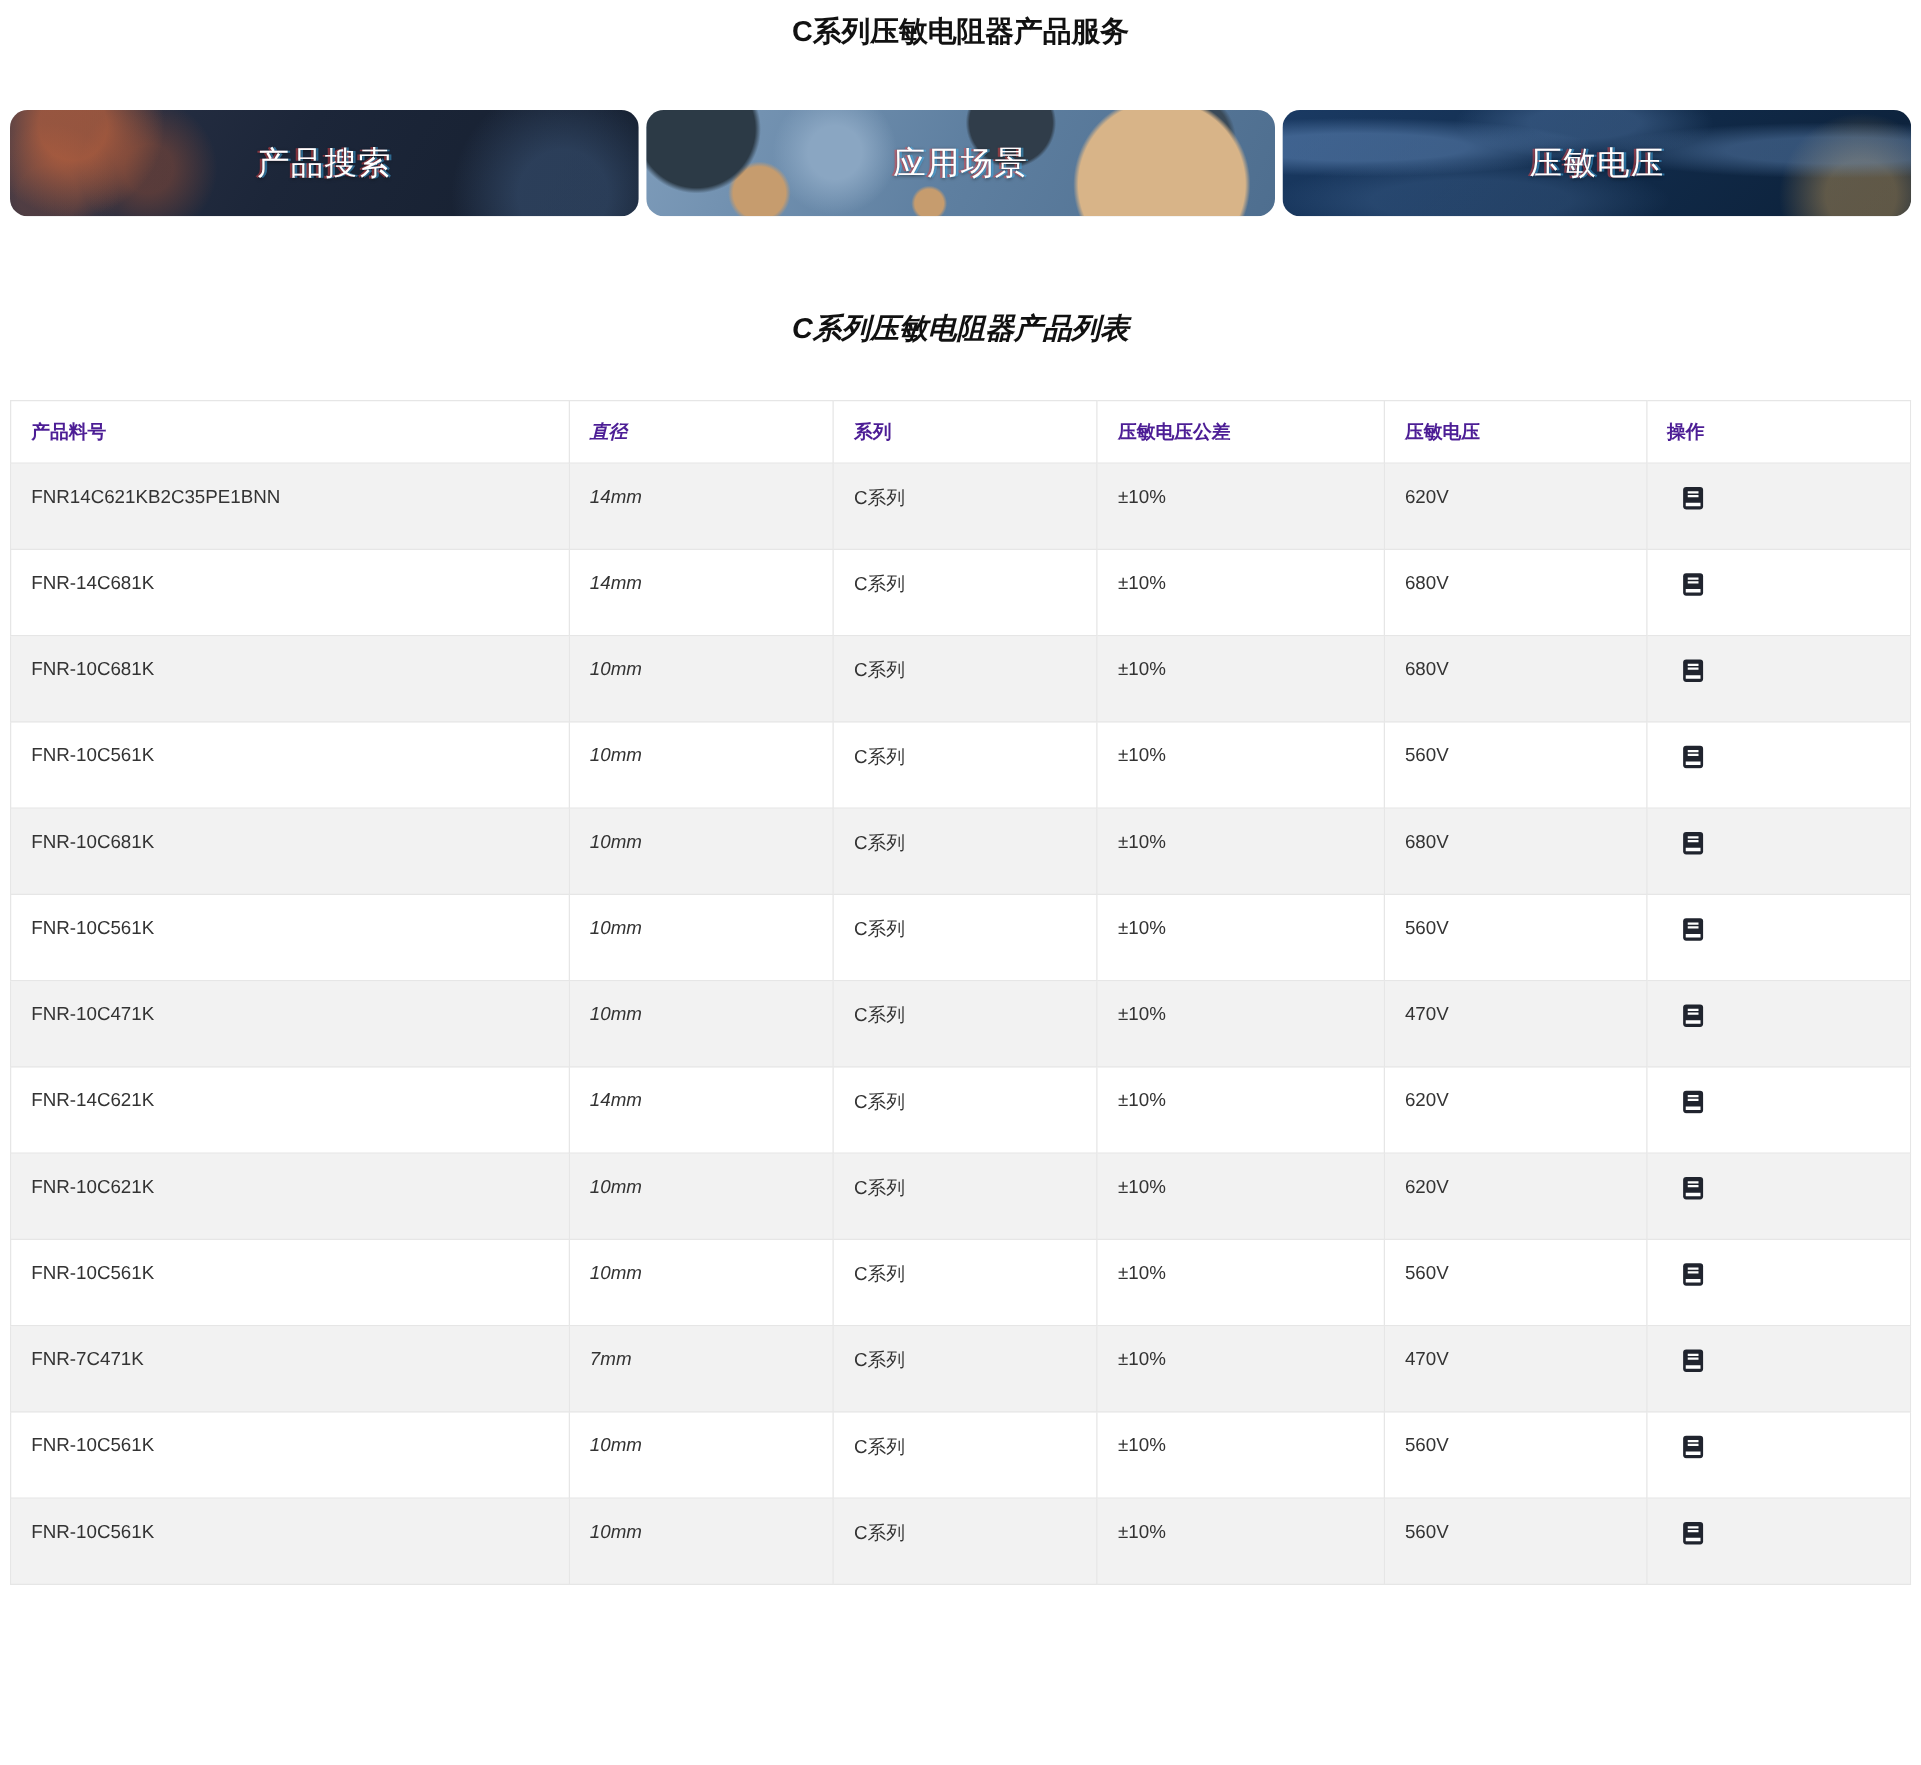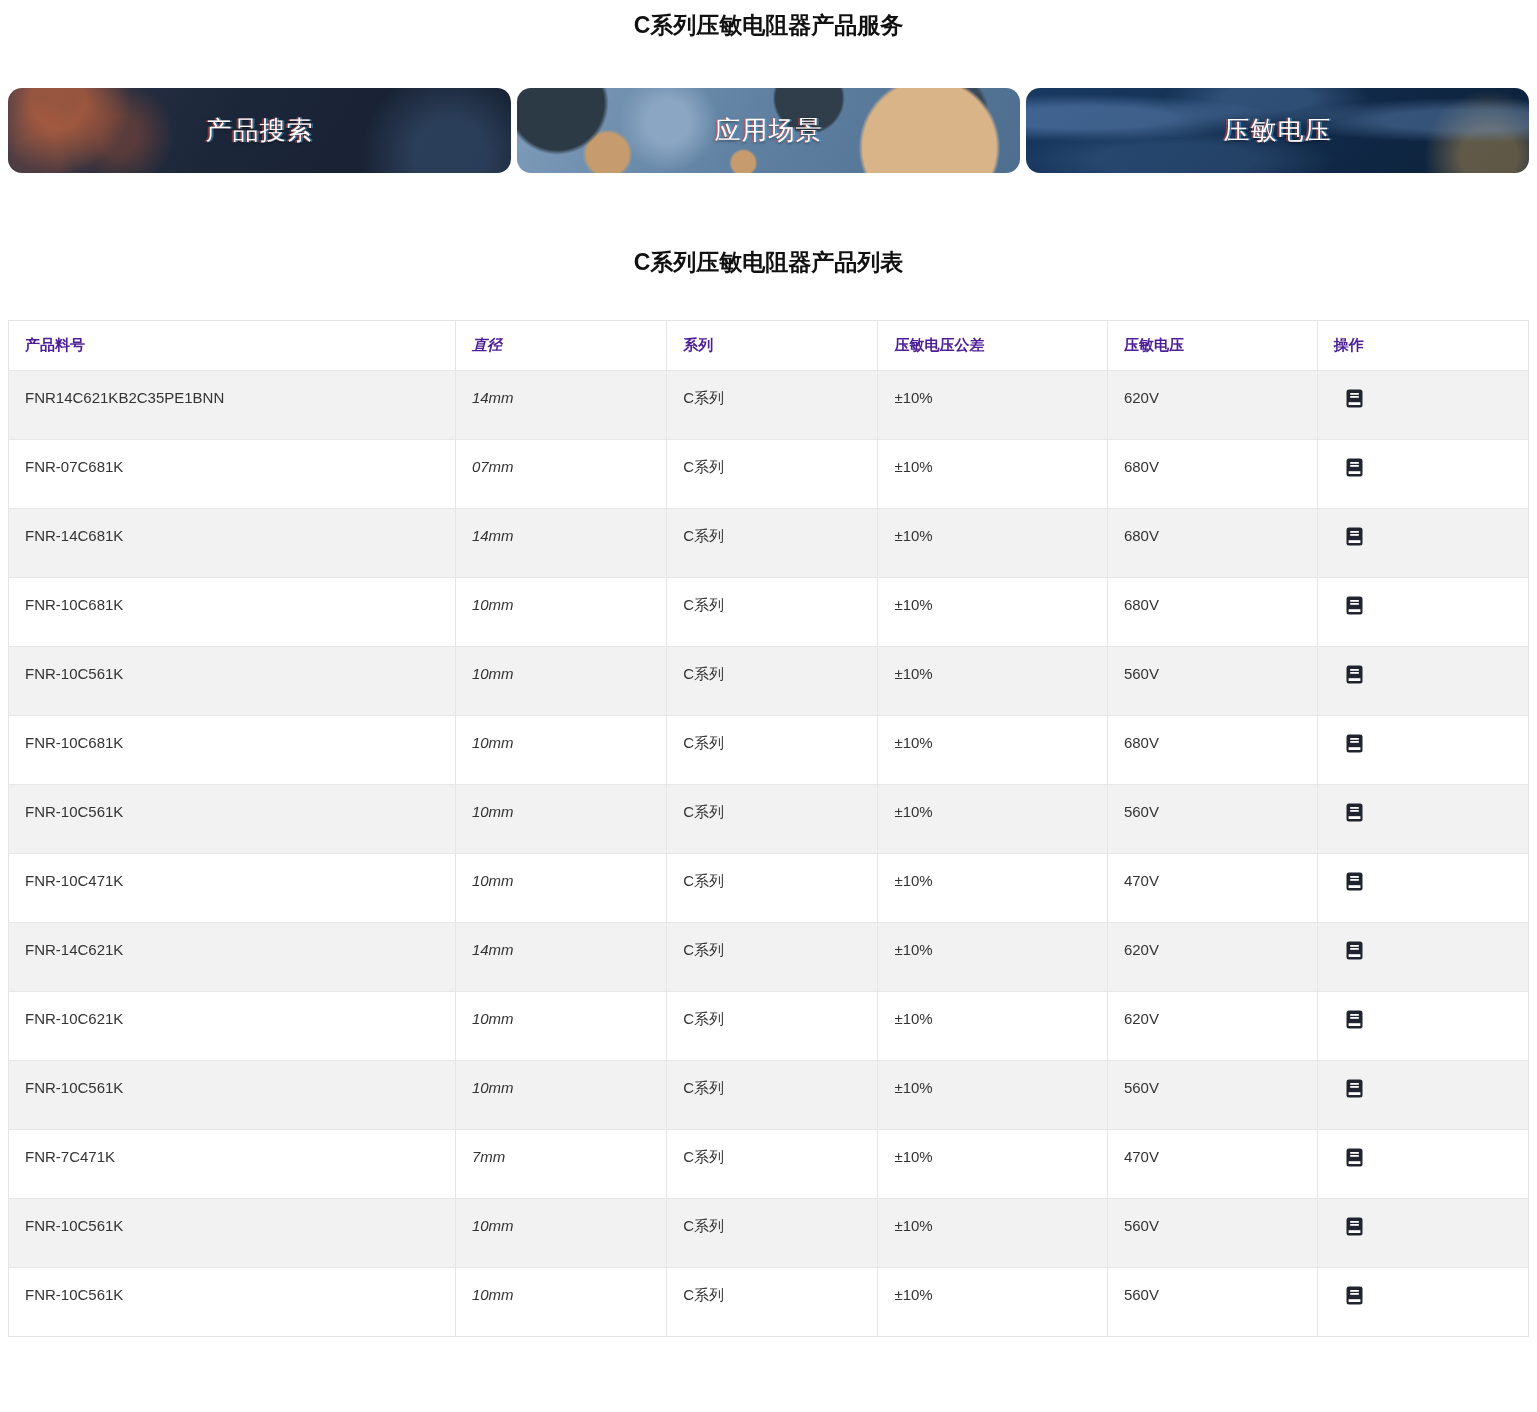--- a/index.html
+++ b/index.html
@@ -13,21 +13,21 @@
 
   
   .page-title, .list-title {
     text-align: center;
     font-weight: 700;
     color: #111111;
     font-size: 23px;
     line-height: 1.2;
   }
   .page-title { margin: 4px 0 0 0; }
-  .list-title { margin: 76px 0 44px 0; }
+  .list-title { margin: 76px 0 44px 0; font-style: italic; }
 
   
   .nav-cards {
     display: flex;
     gap: 6px;
     margin-top: 48px;
   }
   .nav-card {
     flex: 1 1 0;
     height: 85px;
@@ -158,33 +158,20 @@
         <td class="col-3">±10%</td>
         <td class="col-4">620V</td>
         <td class="col-5"><span class="book-icon"><svg width="17" height="19" viewBox="0 0 17 19" xmlns="http://www.w3.org/2000/svg">
               <rect x="0.5" y="0.5" width="16" height="18" rx="2.5" fill="#20242e"></rect>
               <rect x="4.2" y="4" width="8.6" height="1.8" fill="#ffffff"></rect>
               <rect x="4.2" y="7" width="8.6" height="1.8" fill="#ffffff"></rect>
               <rect x="2.6" y="13.2" width="11.8" height="2.8" fill="#ffffff"></rect>
             </svg></span></td>
       </tr>
       <tr>
-        <td class="col-0">FNR-07C681K</td>
-        <td class="col-1">07mm</td>
-        <td class="col-2">C系列</td>
-        <td class="col-3">±10%</td>
-        <td class="col-4">680V</td>
-        <td class="col-5"><span class="book-icon"><svg width="17" height="19" viewBox="0 0 17 19" xmlns="http://www.w3.org/2000/svg">
-              <rect x="0.5" y="0.5" width="16" height="18" rx="2.5" fill="#20242e"></rect>
-              <rect x="4.2" y="4" width="8.6" height="1.8" fill="#ffffff"></rect>
-              <rect x="4.2" y="7" width="8.6" height="1.8" fill="#ffffff"></rect>
-              <rect x="2.6" y="13.2" width="11.8" height="2.8" fill="#ffffff"></rect>
-            </svg></span></td>
-      </tr>
-      <tr>
         <td class="col-0">FNR-14C681K</td>
         <td class="col-1">14mm</td>
         <td class="col-2">C系列</td>
         <td class="col-3">±10%</td>
         <td class="col-4">680V</td>
         <td class="col-5"><span class="book-icon"><svg width="17" height="19" viewBox="0 0 17 19" xmlns="http://www.w3.org/2000/svg">
               <rect x="0.5" y="0.5" width="16" height="18" rx="2.5" fill="#20242e"></rect>
               <rect x="4.2" y="4" width="8.6" height="1.8" fill="#ffffff"></rect>
               <rect x="4.2" y="7" width="8.6" height="1.8" fill="#ffffff"></rect>
               <rect x="2.6" y="13.2" width="11.8" height="2.8" fill="#ffffff"></rect>

